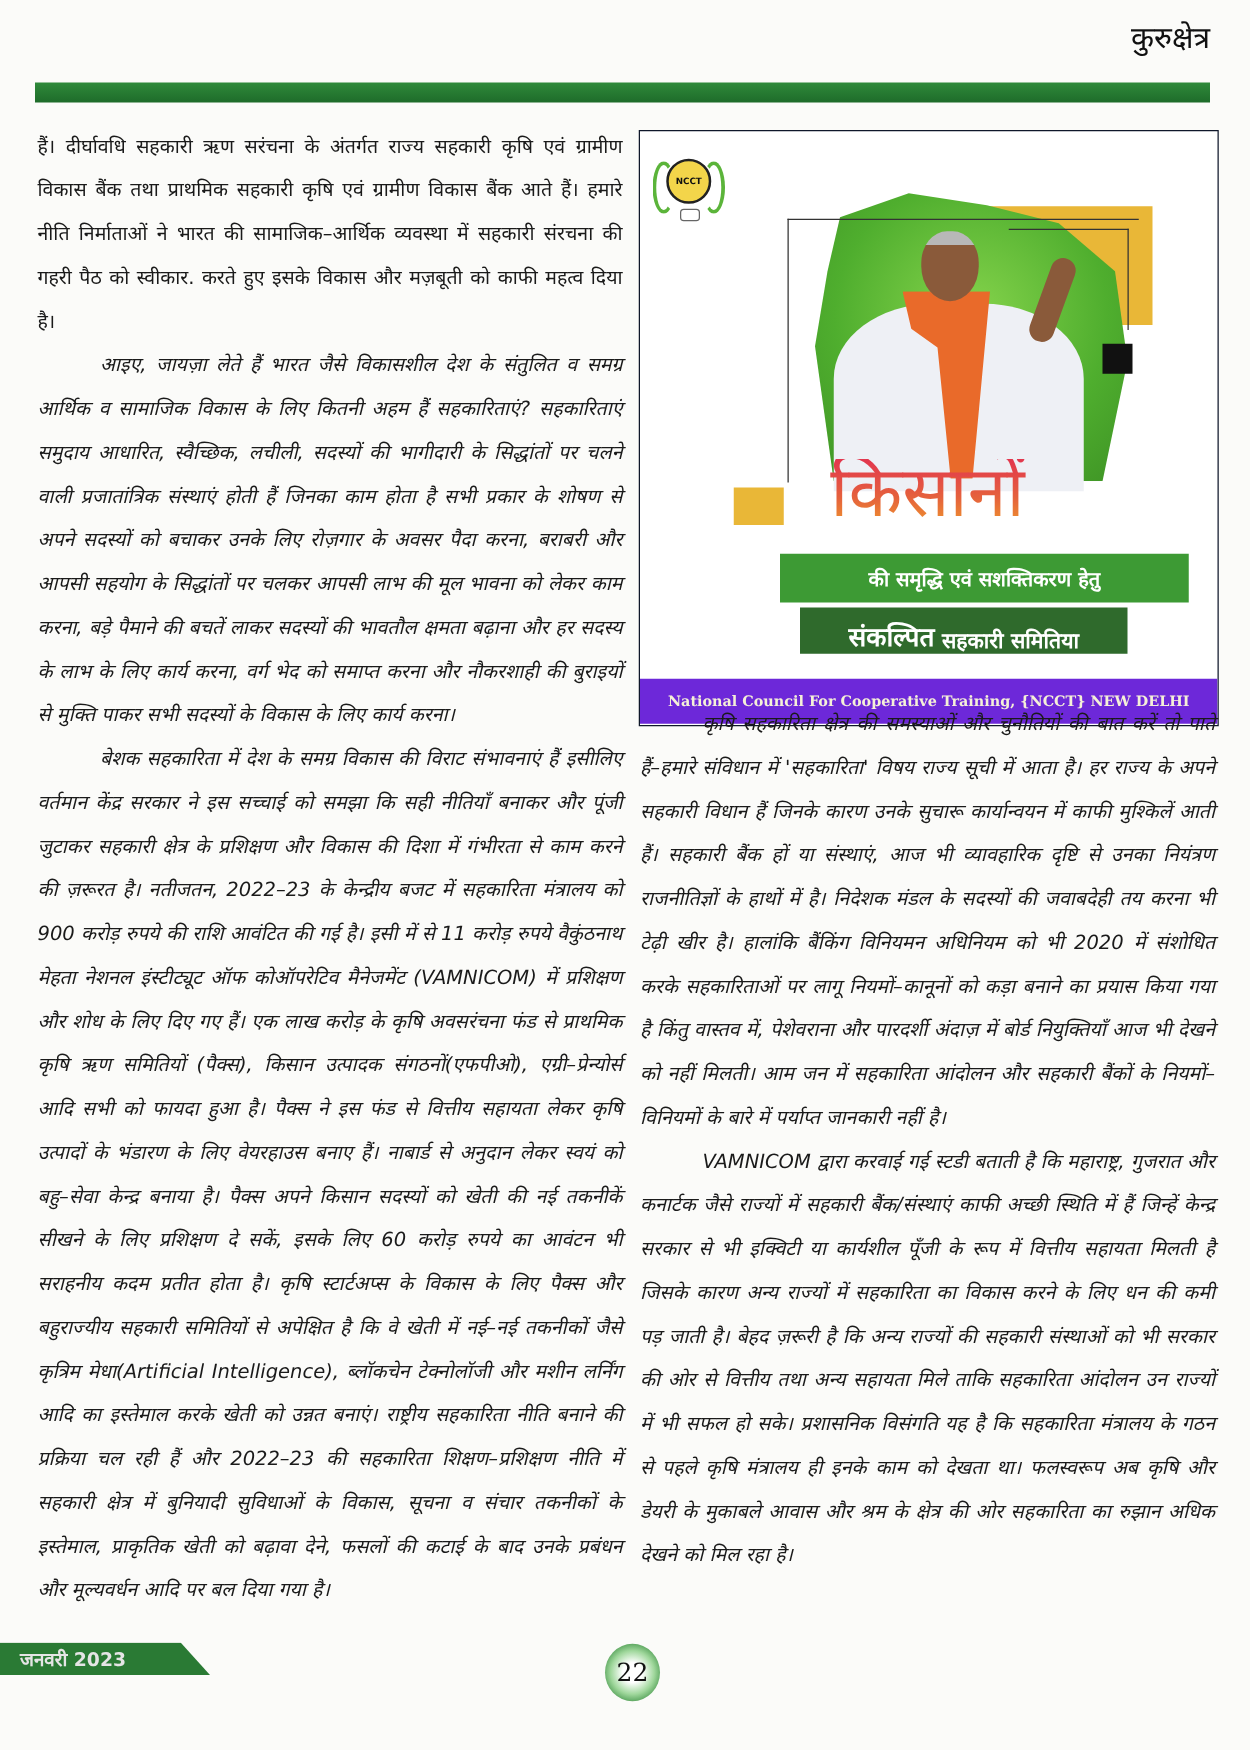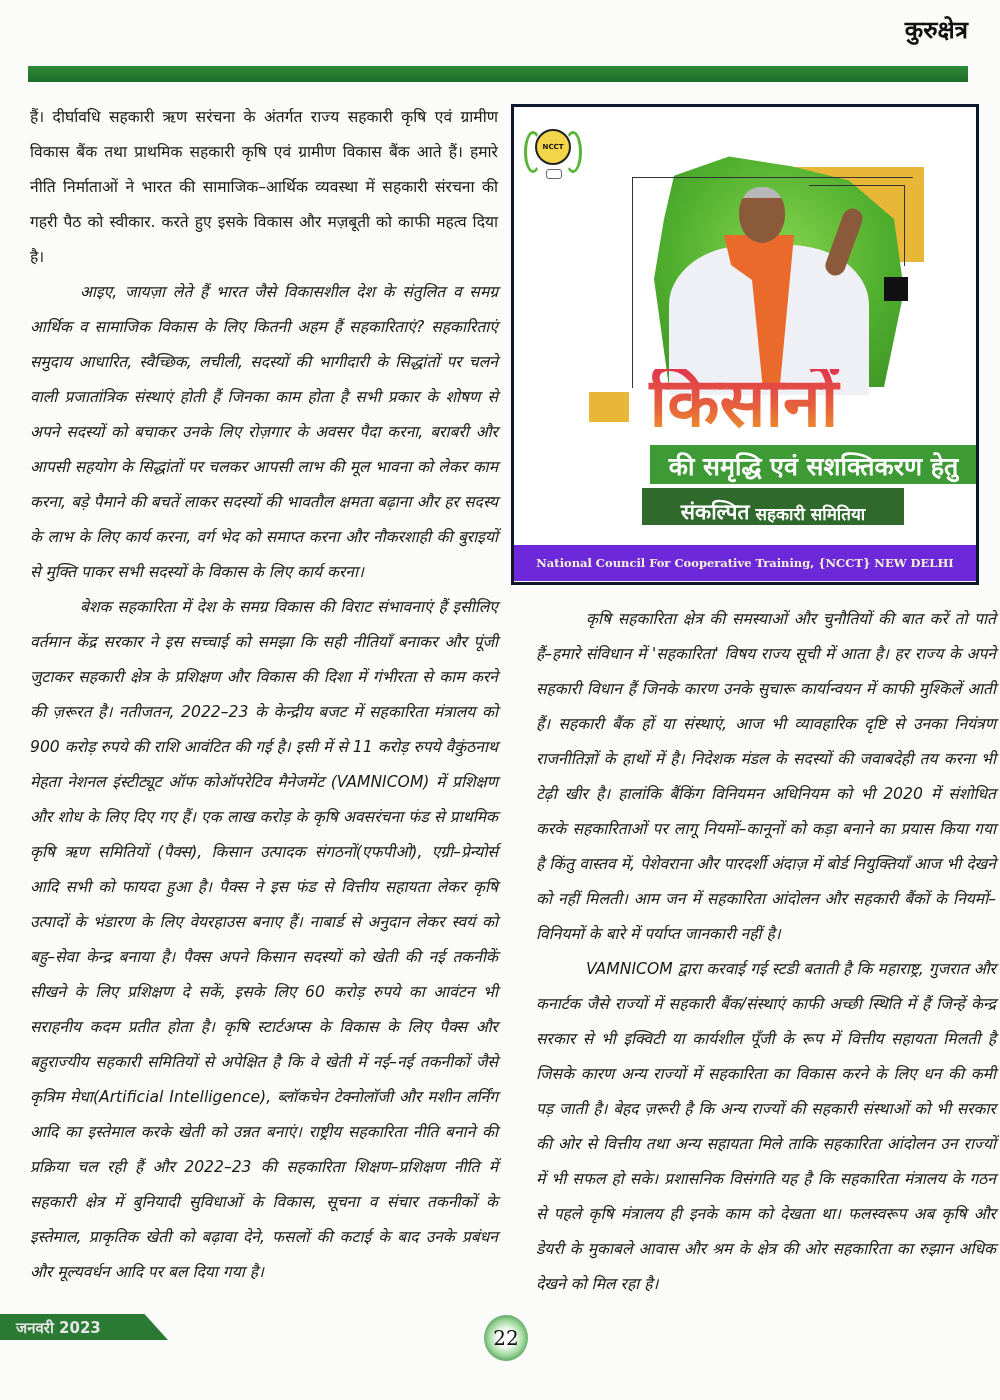--- a/index.html
+++ b/index.html
@@ -4,38 +4,38 @@
 <style>
   html, body { margin: 0; padding: 0; }
   body {
     width: 1000px; height: 1400px; position: relative; overflow: hidden;
     background: #fbfbf9;
     font-family: "DejaVu Sans", sans-serif;
     color: #1a1a1a;
   }
   .masthead {
     position: absolute; right: 32px; top: 12px;
-    font-family: "DejaVu Serif", serif; font-size: 24px; font-weight: bold; color: #111;
+    font-family: "DejaVu Serif", serif; font-size: 24px; font-weight: normal; color: #111;
   }
   .top-bar {
     position: absolute; left: 28px; top: 66px; width: 940px; height: 16px;
     background: linear-gradient(#2f8a3a, #1e6b2a);
   }
   .col {
     position: absolute; font-size: 15.6px; line-height: 35px;
     text-align: justify; text-align-last: left;
   }
   .col p { margin: 0; }
   .col p.indent { text-indent: 50px; font-style: italic; }
   .col-left { left: 30px; top: 100px; width: 468px; }
-  .col-right { left: 512px; top: 602px; width: 460px; margin-left: 24px; }
+  .col-right { left: 512px; top: 562px; width: 460px; }
 
   .ad {
     position: absolute; left: 511px; top: 104px; width: 462px; height: 475px;
-    border: 3px solid #0f172a; background: #fff; overflow: hidden;
+    border: 1px solid #0f172a; background: #fff; overflow: hidden;
   }
   .logo { position: absolute; left: 8px; top: 20px; width: 62px; height: 60px; }
   .logo .wreath-l, .logo .wreath-r {
     position: absolute; top: 4px; width: 12px; height: 36px; border: 3px solid #5bb43a;
     border-radius: 50%;
   }
   .logo .wreath-l { left: 2px; border-right-color: transparent; }
   .logo .wreath-r { right: 2px; border-left-color: transparent; }
   .logo .seal {
     position: absolute; left: 13px; top: 2px; width: 36px; height: 36px; border-radius: 50%;
@@ -71,28 +71,28 @@
   }
   .farmer .arm {
     position: absolute; left: 165px; top: 20px; width: 20px; height: 70px; background: #8a5a3a; border-radius: 10px;
     transform: rotate(20deg);
   }
   .black-sq { position: absolute; left: 370px; top: 170px; width: 24px; height: 24px; background: #111; }
   .yellow-sq { position: absolute; left: 75px; top: 285px; width: 40px; height: 30px; background: #e9b737; }
 
   .headline {
     position: absolute; left: 80px; top: 262px; width: 300px; text-align: center;
-    font-size: 68px; font-weight: bold; line-height: 1;
+    font-size: 56px; font-weight: normal; line-height: 1;
     background: linear-gradient(#e2364e 0%, #e5613d 55%, #ef9a2c 100%);
     -webkit-background-clip: text; background-clip: text; color: transparent;
   }
   .sub1 {
     position: absolute; left: 112px; top: 338px; width: 327px; height: 39px;
-    background: #3d9a34; color: #fff; font-size: 25px; font-weight: bold;
-    display: flex; align-items: center; justify-content: center; margin-left: 24px;
+    background: #3d9a34; color: #fff; font-size: 16px; font-weight: bold;
+    display: flex; align-items: center; justify-content: center;
   }
   .sub2 {
     position: absolute; left: 128px; top: 381px; width: 262px; height: 37px;
     background: #2f6a2c; color: #fff; font-size: 21px; font-weight: bold;
     display: flex; align-items: flex-end; justify-content: center; gap: 6px;
   }
   .sub2 .small { font-size: 17px; }
   .ad-footer {
     position: absolute; left: 0; top: 438px; width: 462px; height: 36px;
     background: #6d28d9; color: #f5f0d8;

